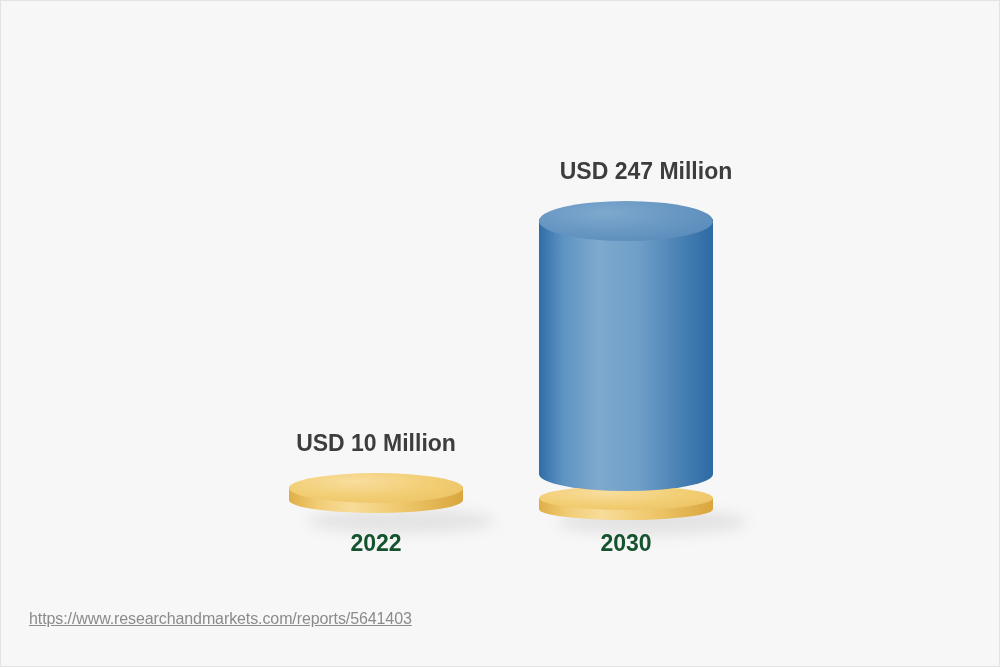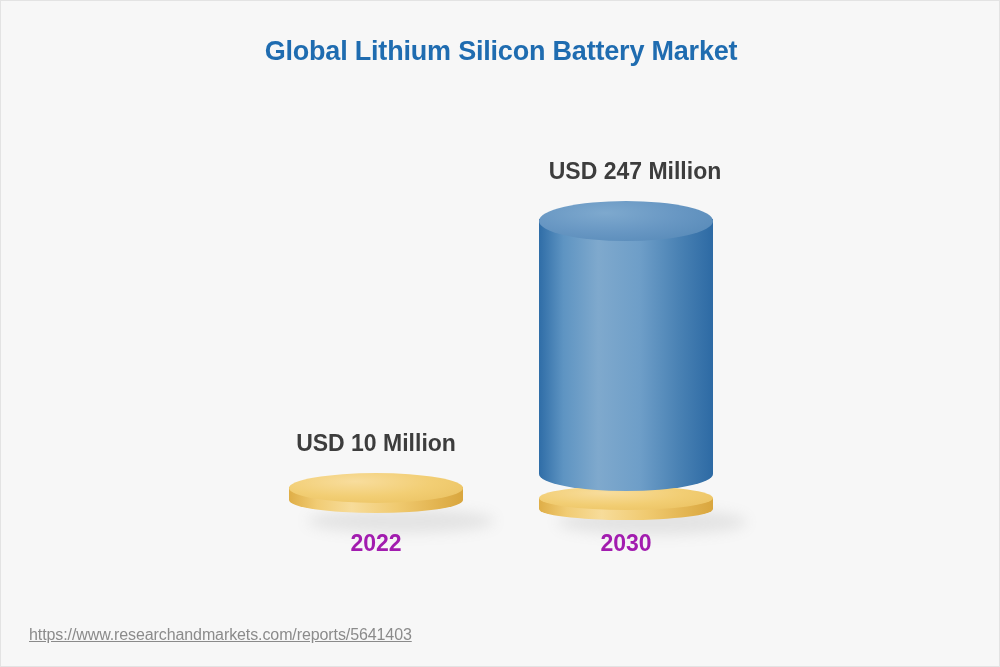--- a/index.html
+++ b/index.html
@@ -72,21 +72,21 @@
     line-height: 1.1;
   }
 
   
   .year-label {
     position: absolute;
     width: 300px;
     text-align: center;
     font-size: 23px;
     font-weight: bold;
-    color: #a21caf;
+    color: #14532d;
     line-height: 1.1;
   }
 
   
   .cyl {
     position: absolute;
   }
   .cyl-body {
     position: absolute;
     left: 0;
@@ -133,21 +133,21 @@
       #d9a63e 100%);
   }
   .gold-top {
     background: radial-gradient(ellipse at 38% 28%, #f8dd9d 0%, #f2ce74 50%, #e9bf5d 100%);
   }
 
   
   .footer {
     position: absolute;
     left: 0;
-    bottom: 0;
+    bottom: 16px;
     width: 962px;
     height: 78px;
   }
   .footer-url {
     position: absolute;
     left: 28px;
     bottom: 22px;
     font-size: 16px;
     color: #8b8b8b;
     letter-spacing: -0.1px;
@@ -176,28 +176,27 @@
     line-height: 1;
     white-space: nowrap;
   }
 </style>
 </head>
 <body>
 
 <div class="card">
 
   <div class="header">
-    <h1 class="chart-title">Global Lithium Silicon Battery Market</h1>
   </div>
 
   <div class="plot">
 
     <div class="series">
 
-      <div class="value-label" style="left: 484px; top: 18px;">USD 247 Million</div>
+      <div class="value-label" style="left: 495px; top: 18px;">USD 247 Million</div>
 
       <div class="cyl-shadow" style="left: 556px; top: 368px; width: 190px; height: 26px;"></div>
 
       <div class="cyl" style="left: 538px; top: 345px; width: 174px; height: 34px;">
         <div class="cyl-body gold-body" style="height: 22px; top: 12px; border-bottom-left-radius: 87px 11px; border-bottom-right-radius: 87px 11px;"></div>
         <div class="cyl-top gold-top" style="top: 0px; height: 24px;"></div>
       </div>
 
       <div class="cyl" style="left: 538px; top: 60px; width: 174px; height: 300px;">
         <div class="cyl-body blue-body" style="top: 18px; height: 272px; border-bottom-left-radius: 87px 17px; border-bottom-right-radius: 87px 17px;"></div>

